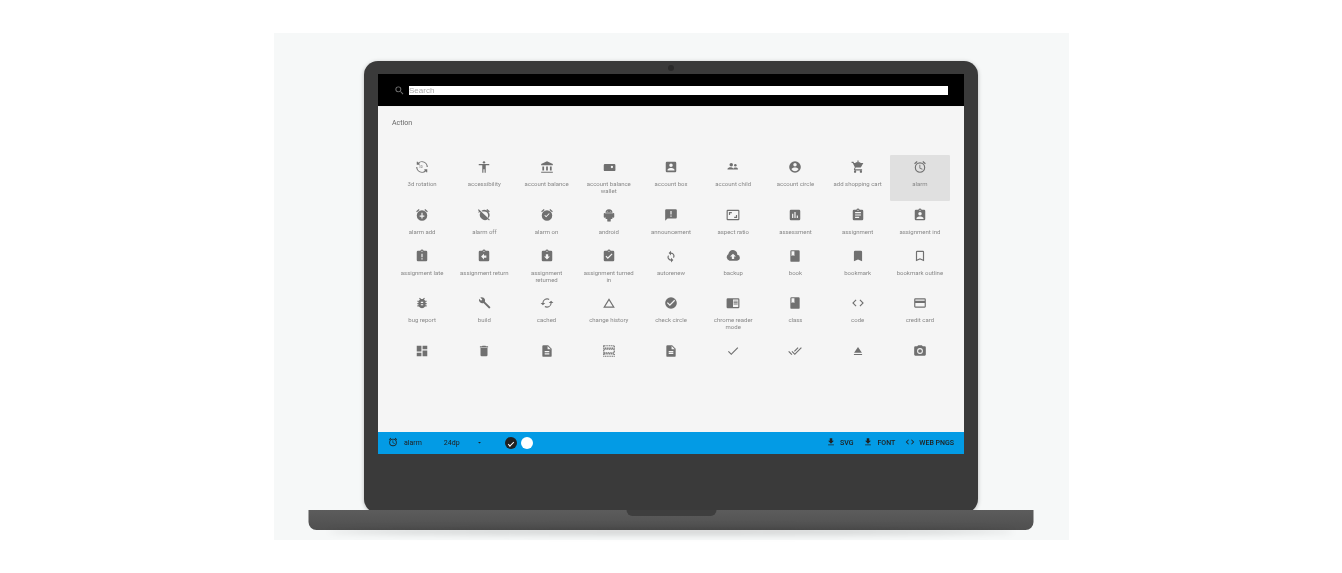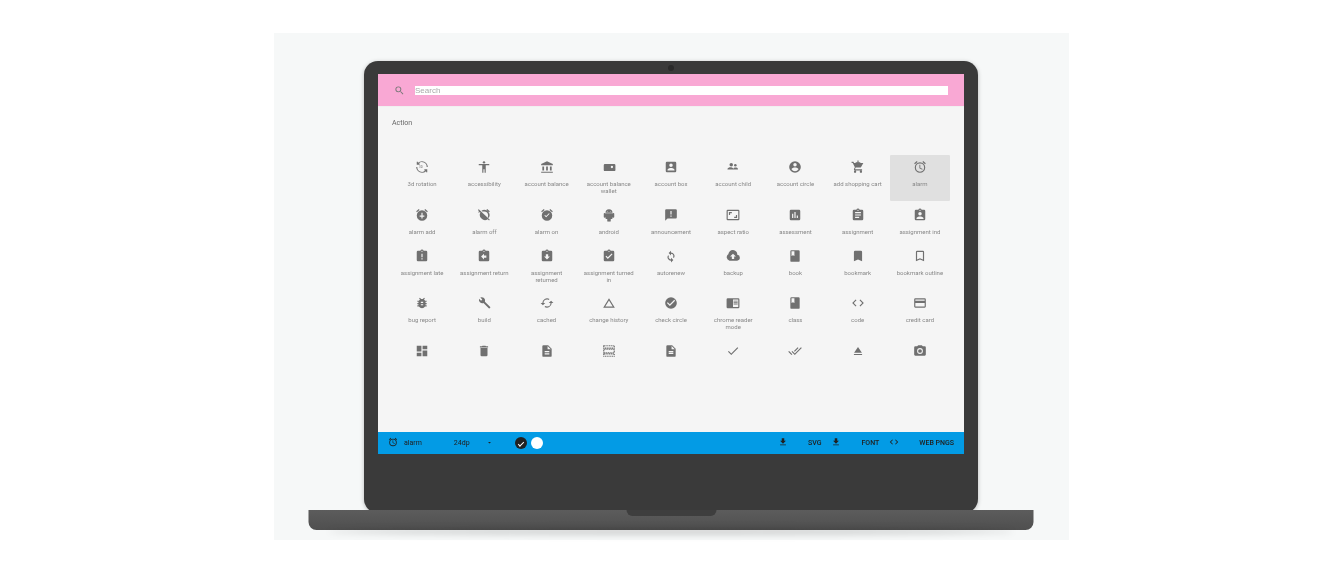--- a/index.html
+++ b/index.html
@@ -5,46 +5,46 @@
 *{box-sizing:border-box;margin:0;padding:0}
 body{background:#fff;font-family:Roboto,Arial,sans-serif;width:1342px;height:573px;overflow:hidden}
 .art{background:#f6f8f8;width:795px;height:507px;margin:0 auto;margin-top:33px;position:relative}
 .laptop{width:614px;height:452px;background:#3a3a3a;border-radius:14px;position:absolute;left:50%;top:28px;transform:translateX(-50%);padding:13px 14px 0 14px;box-shadow:0 1px 4px rgba(0,0,0,.25)}
 .cam{width:6px;height:6px;border-radius:50%;background:#2a2a2a;position:absolute;left:50%;top:4px;transform:translateX(-50%)}
 .screen{background:#f5f5f5;width:100%;height:380px;position:relative;overflow:hidden}
 .base{position:absolute;bottom:-17px;left:50%;transform:translateX(-50%);width:725px;height:20px;background:linear-gradient(180deg,#5c5c5c 0%,#4f4f4f 100%);border-radius:0 0 8px 8px}
 .base::before{content:"";position:absolute;left:50%;top:0;transform:translateX(-50%);width:90px;height:6px;background:#3e3e3e;border-radius:0 0 8px 8px}
 .base::after{content:"";position:absolute;bottom:-5px;left:20px;right:20px;height:7px;background:rgba(0,0,0,.15);filter:blur(3px);border-radius:50%}
 
-.searchbar{background:#f9a8d4;height:30px;display:flex;align-items:center;padding:16px 16px;gap:10px;border-bottom:1px solid #f0f0f0}
+.searchbar{background:#000000;height:30px;display:flex;align-items:center;padding:16px 16px;gap:4px;border-bottom:1px solid #f0f0f0}
 .searchbar svg{width:11px;height:11px;fill:#777}
 .searchbar input{border:none;outline:none;font-size:8px;color:#555;flex:1}
 .searchbar input::placeholder{color:#aaa}
 
 .content{padding:12px 14px 0 14px;font-size:7px;color:#777}
 .cat{font-size:7px;color:#666;margin-bottom:28px}
 .grid{display:grid;grid-template-columns:repeat(9,1fr);gap:2px 2px}
 .cell{display:flex;flex-direction:column;align-items:center;justify-content:flex-start;padding:4px 0 6px 0;gap:6px;border-radius:1px;cursor:pointer}
 .cell.sel{background:#e0e0e0}
 .cell .ic{width:16px;height:16px;display:flex;align-items:center;justify-content:center}
 .cell .ic svg{width:14px;height:14px;fill:#707070}
 .cell .lbl{font-size:6px;color:#888;text-align:center;line-height:1.15;max-width:50px}
 
 .footer{position:absolute;bottom:0;left:0;right:0;height:22px;background:#039be5;display:flex;align-items:center;padding:0 10px;color:#212121;font-size:7px}
 .footer .left{display:flex;align-items:center;gap:6px}
 .footer svg{width:10px;height:10px;fill:#212121}
 .footer .selname{color:#212121}
-.footer .size{display:flex;align-items:center;gap:16px;margin-left:26px}
+.footer .size{display:flex;align-items:center;gap:16px;margin-left:16px}
 .footer .swatches{margin-left:16px;display:flex;gap:4px}
 .footer .sw{width:12px;height:12px;border-radius:50%}
 .footer .sw.dark{background:#212121;position:relative}
 .footer .sw.dark::after{content:"";position:absolute;left:3px;top:5px;width:5px;height:2px;border-left:1px solid #fff;border-bottom:1px solid #fff;transform:rotate(-45deg)}
 .footer .sw.light{background:#fff}
 .footer .spacer{flex:1}
-.footer .dl{display:flex;align-items:center;gap:20px;margin-left:10px;font-weight:500}
+.footer .dl{display:flex;align-items:center;gap:4px;margin-left:10px;font-weight:500}
 </style>
 </head>
 <body>
 
 <div class="art">
   <div class="laptop">
     <div class="cam"></div>
     <div class="screen">
 
       <div class="searchbar">

